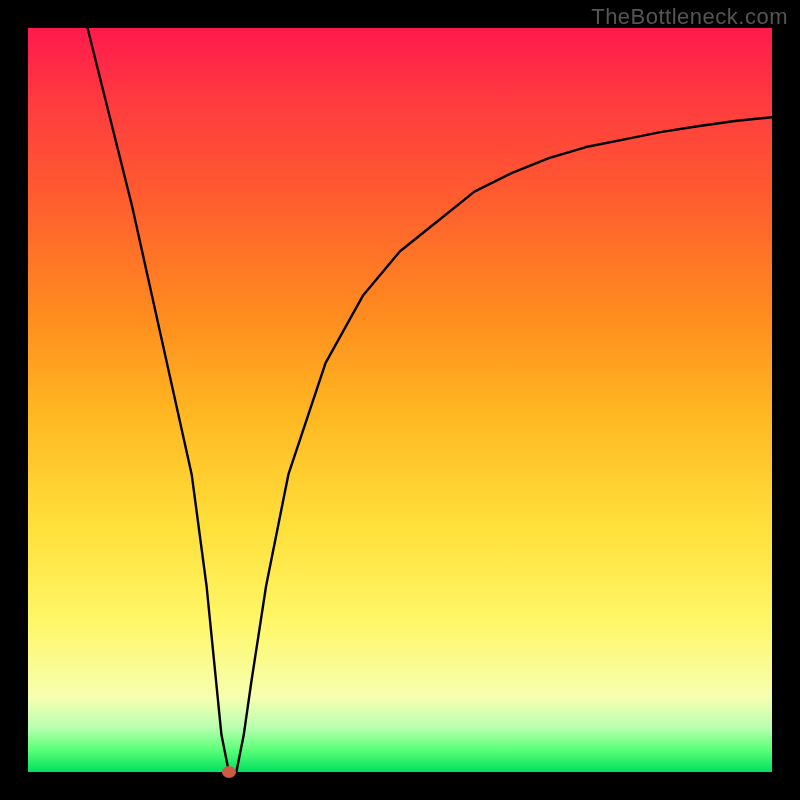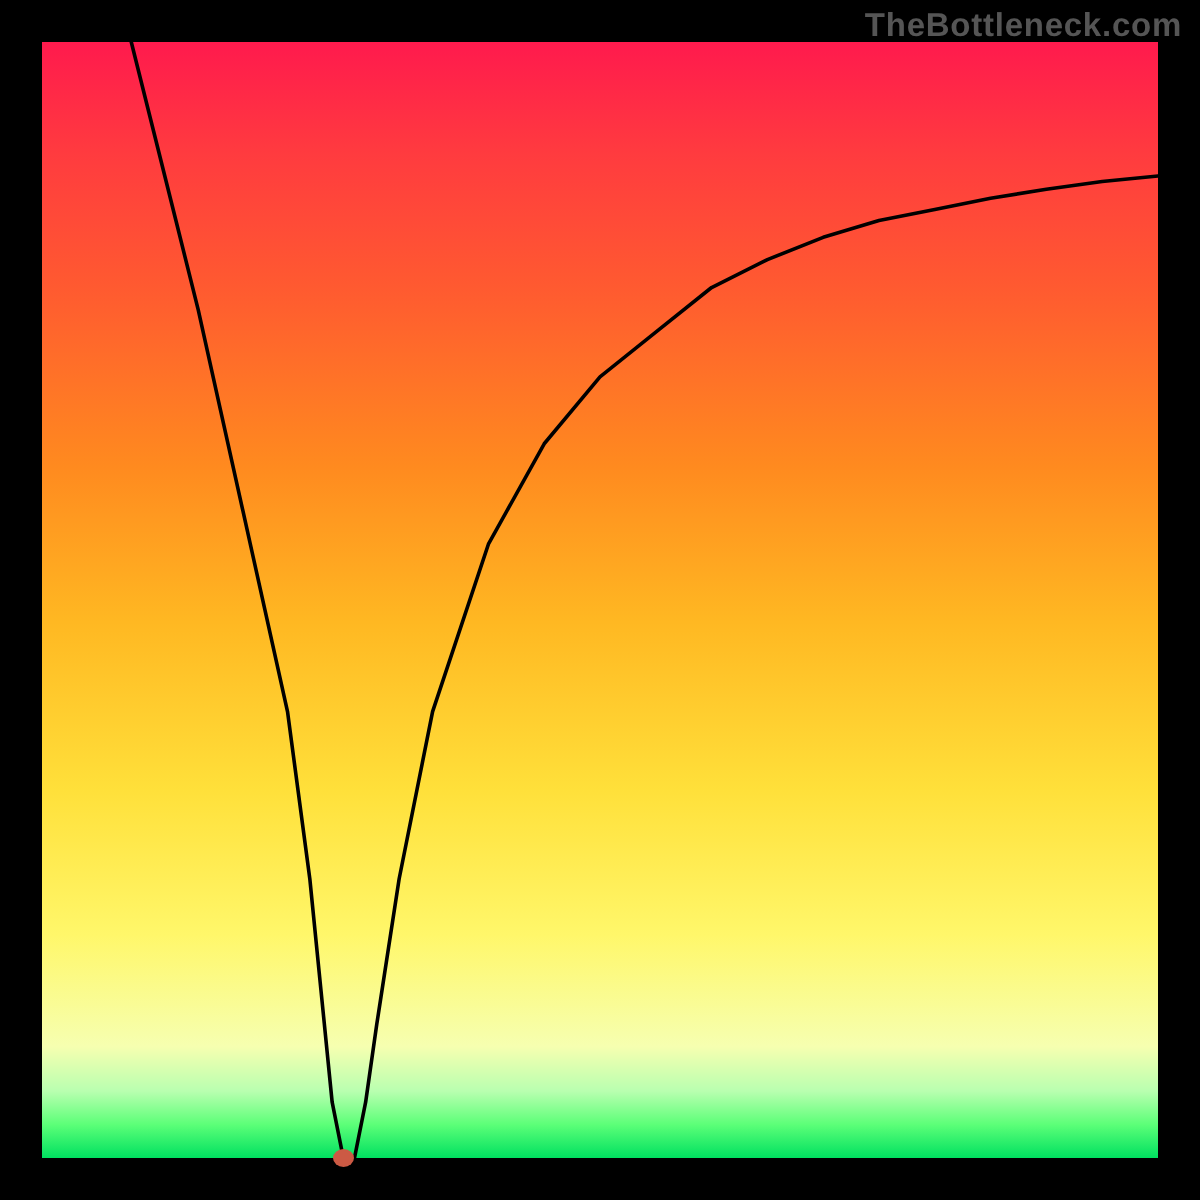--- a/index.html
+++ b/index.html
@@ -16,21 +16,21 @@
     width: 800px;
     height: 800px;
     background: #000;
   }
   .watermark {
     position: absolute;
     top: 4px;
     right: 12px;
     color: #555;
     font-size: 22px;
-    font-weight: 700;
+    font-weight: 400;
     letter-spacing: 0.5px;
     user-select: none;
   }
   .plot {
     position: absolute;
     left: 28px;
     top: 28px;
     width: 744px;
     height: 744px;
     

